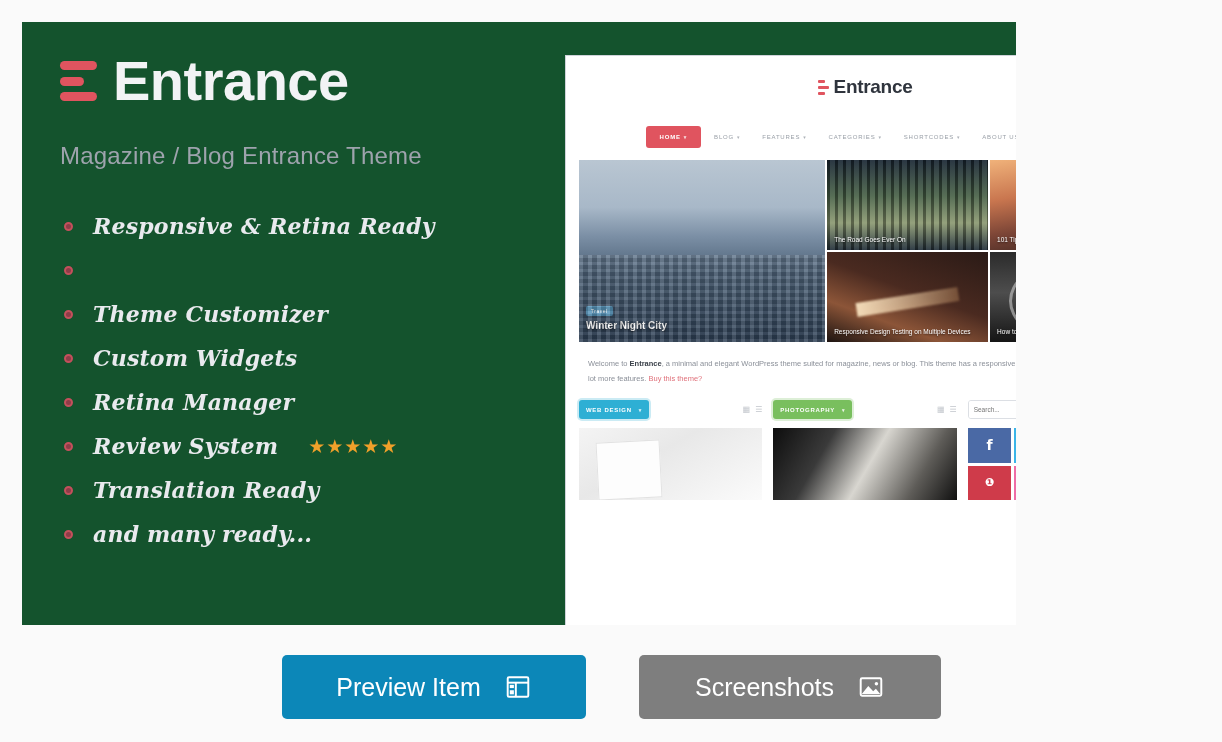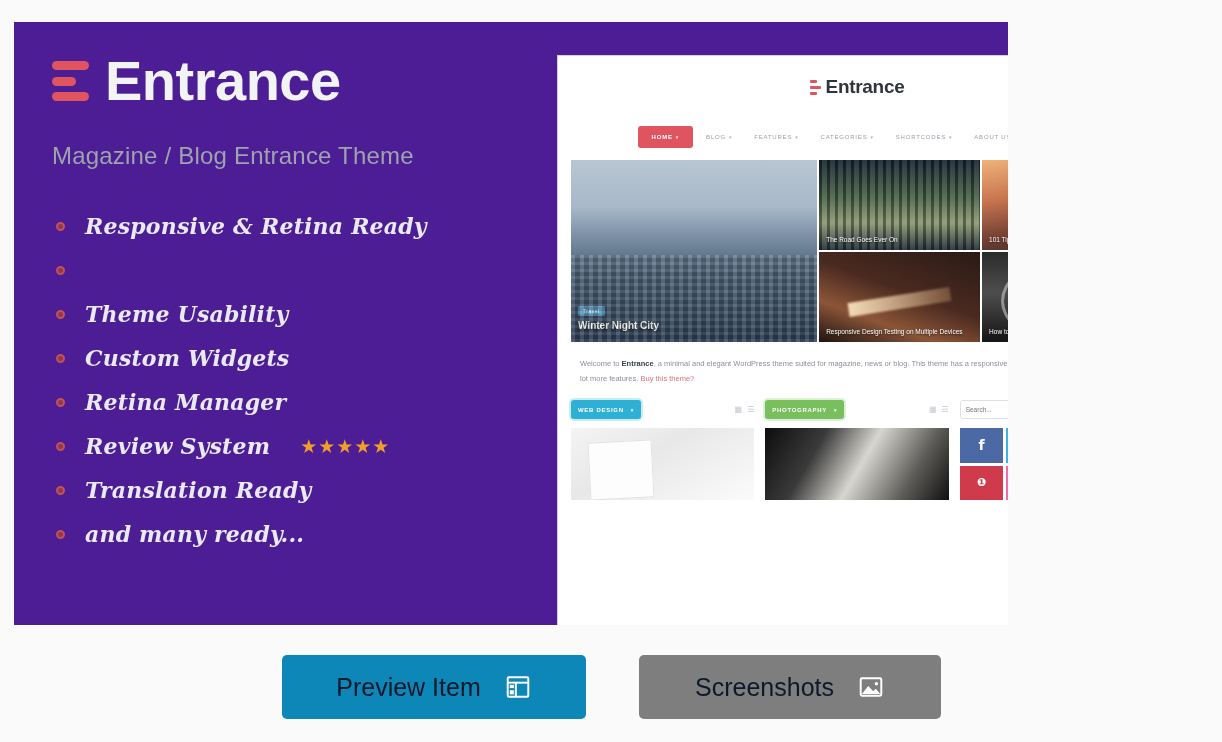--- a/index.html
+++ b/index.html
@@ -9,25 +9,25 @@
     height: 742px;
     background: #fafafa;
     font-family: "Liberation Sans", sans-serif;
     overflow: hidden;
     position: relative;
   }
 
   
   .hero-panel {
     position: absolute;
-    left: 14px;
+    left: 22px;
     top: 22px;
     width: 994px;
     height: 603px;
-    background: #4c1d95;
+    background: #14532d;
     overflow: hidden;
   }
 
   
   .hero-left {
     position: absolute;
     left: 38px;
     top: 20px;
     width: 500px;
   }
@@ -368,21 +368,21 @@
     top: 655px;
     width: 1222px;
     display: flex;
     justify-content: center;
     gap: 42px;
   }
   .btn {
     height: 64px;
     border: 0;
     border-radius: 5px;
-    color: #0f172a;
+    color: #ffffff;
     display: flex;
     align-items: center;
     justify-content: center;
     gap: 24px;
     padding: 0 34px;
     font-size: 25px;
     font-family: "Liberation Sans", sans-serif;
     cursor: pointer;
   }
   .btn-preview { background: #0c87b8; min-width: 304px; }
@@ -412,21 +412,21 @@
         <span class="bullet"></span>
         <span class="feature-text">Responsive &amp; Retina Ready</span>
         <span class="stars"></span>
       </li>
       <li>
         <span class="bullet"></span>
         <span class="stars"></span>
       </li>
       <li>
         <span class="bullet"></span>
-        <span class="feature-text">Theme Usability</span>
+        <span class="feature-text">Theme Customizer</span>
         <span class="stars"></span>
       </li>
       <li>
         <span class="bullet"></span>
         <span class="feature-text">Custom Widgets</span>
         <span class="stars"></span>
       </li>
       <li>
         <span class="bullet"></span>
         <span class="feature-text">Retina Manager</span>

